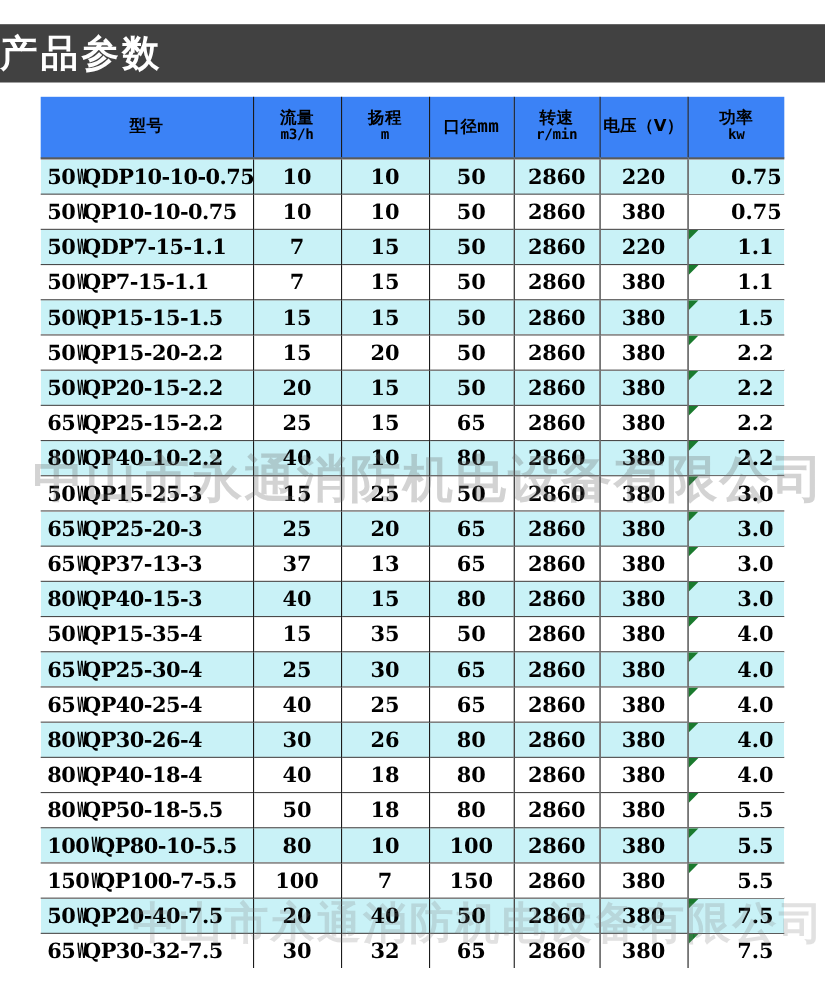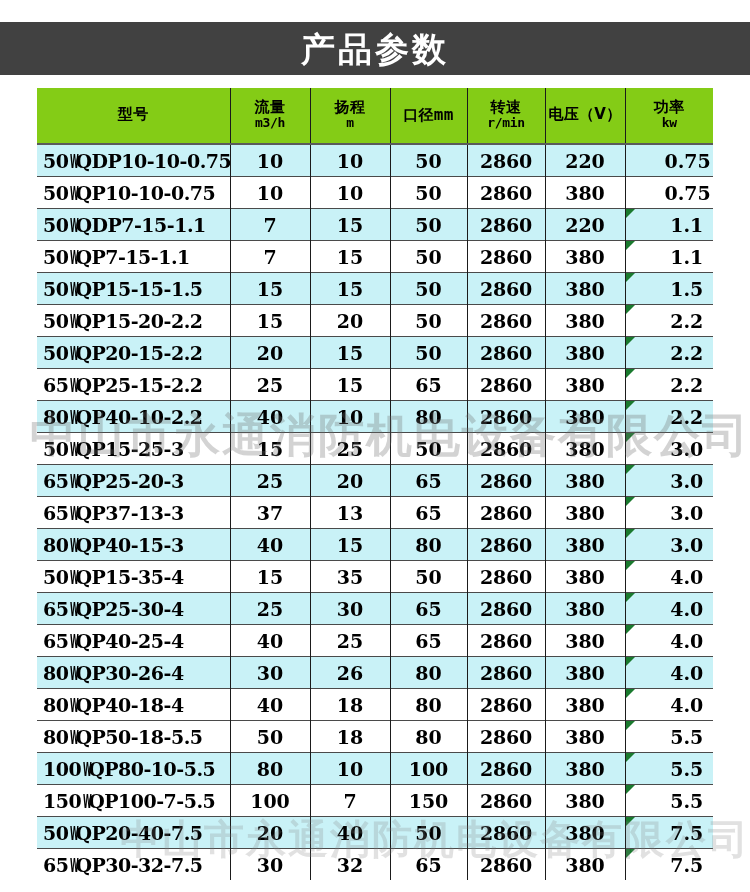--- a/index.html
+++ b/index.html
@@ -18,21 +18,20 @@
   
   .banner {
     position: absolute;
     left: 0;
     top: 22px;
     width: 750px;
     height: 53px;
     background: #414141;
     display: flex;
     align-items: center;
-    justify-content: center;
   }
   .banner-title {
     color: #ffffff;
     font-family: "DejaVu Sans", "Liberation Sans", sans-serif;
     font-size: 34px;
     font-weight: bold;
     letter-spacing: 3px;
     line-height: 1;
   }
 
@@ -53,21 +52,21 @@
   col.c-model  { width: 193px; }
   col.c-flow   { width: 80px; }
   col.c-head   { width: 80px; }
   col.c-dia    { width: 77px; }
   col.c-speed  { width: 78px; }
   col.c-volt   { width: 80px; }
   col.c-power  { width: 88px; }
 
   
   thead th {
-    background: #84cc16;
+    background: #3b82f6;
     border: none;
     border-left: 1.5px solid #1b1b1b;
     border-bottom: 2px solid #5a5a5a;
     padding: 4px 2px 5px 2px;
     height: 46px;
     vertical-align: middle;
     text-align: center;
     font-weight: bold;
     font-size: 15px;
     color: #000000;

